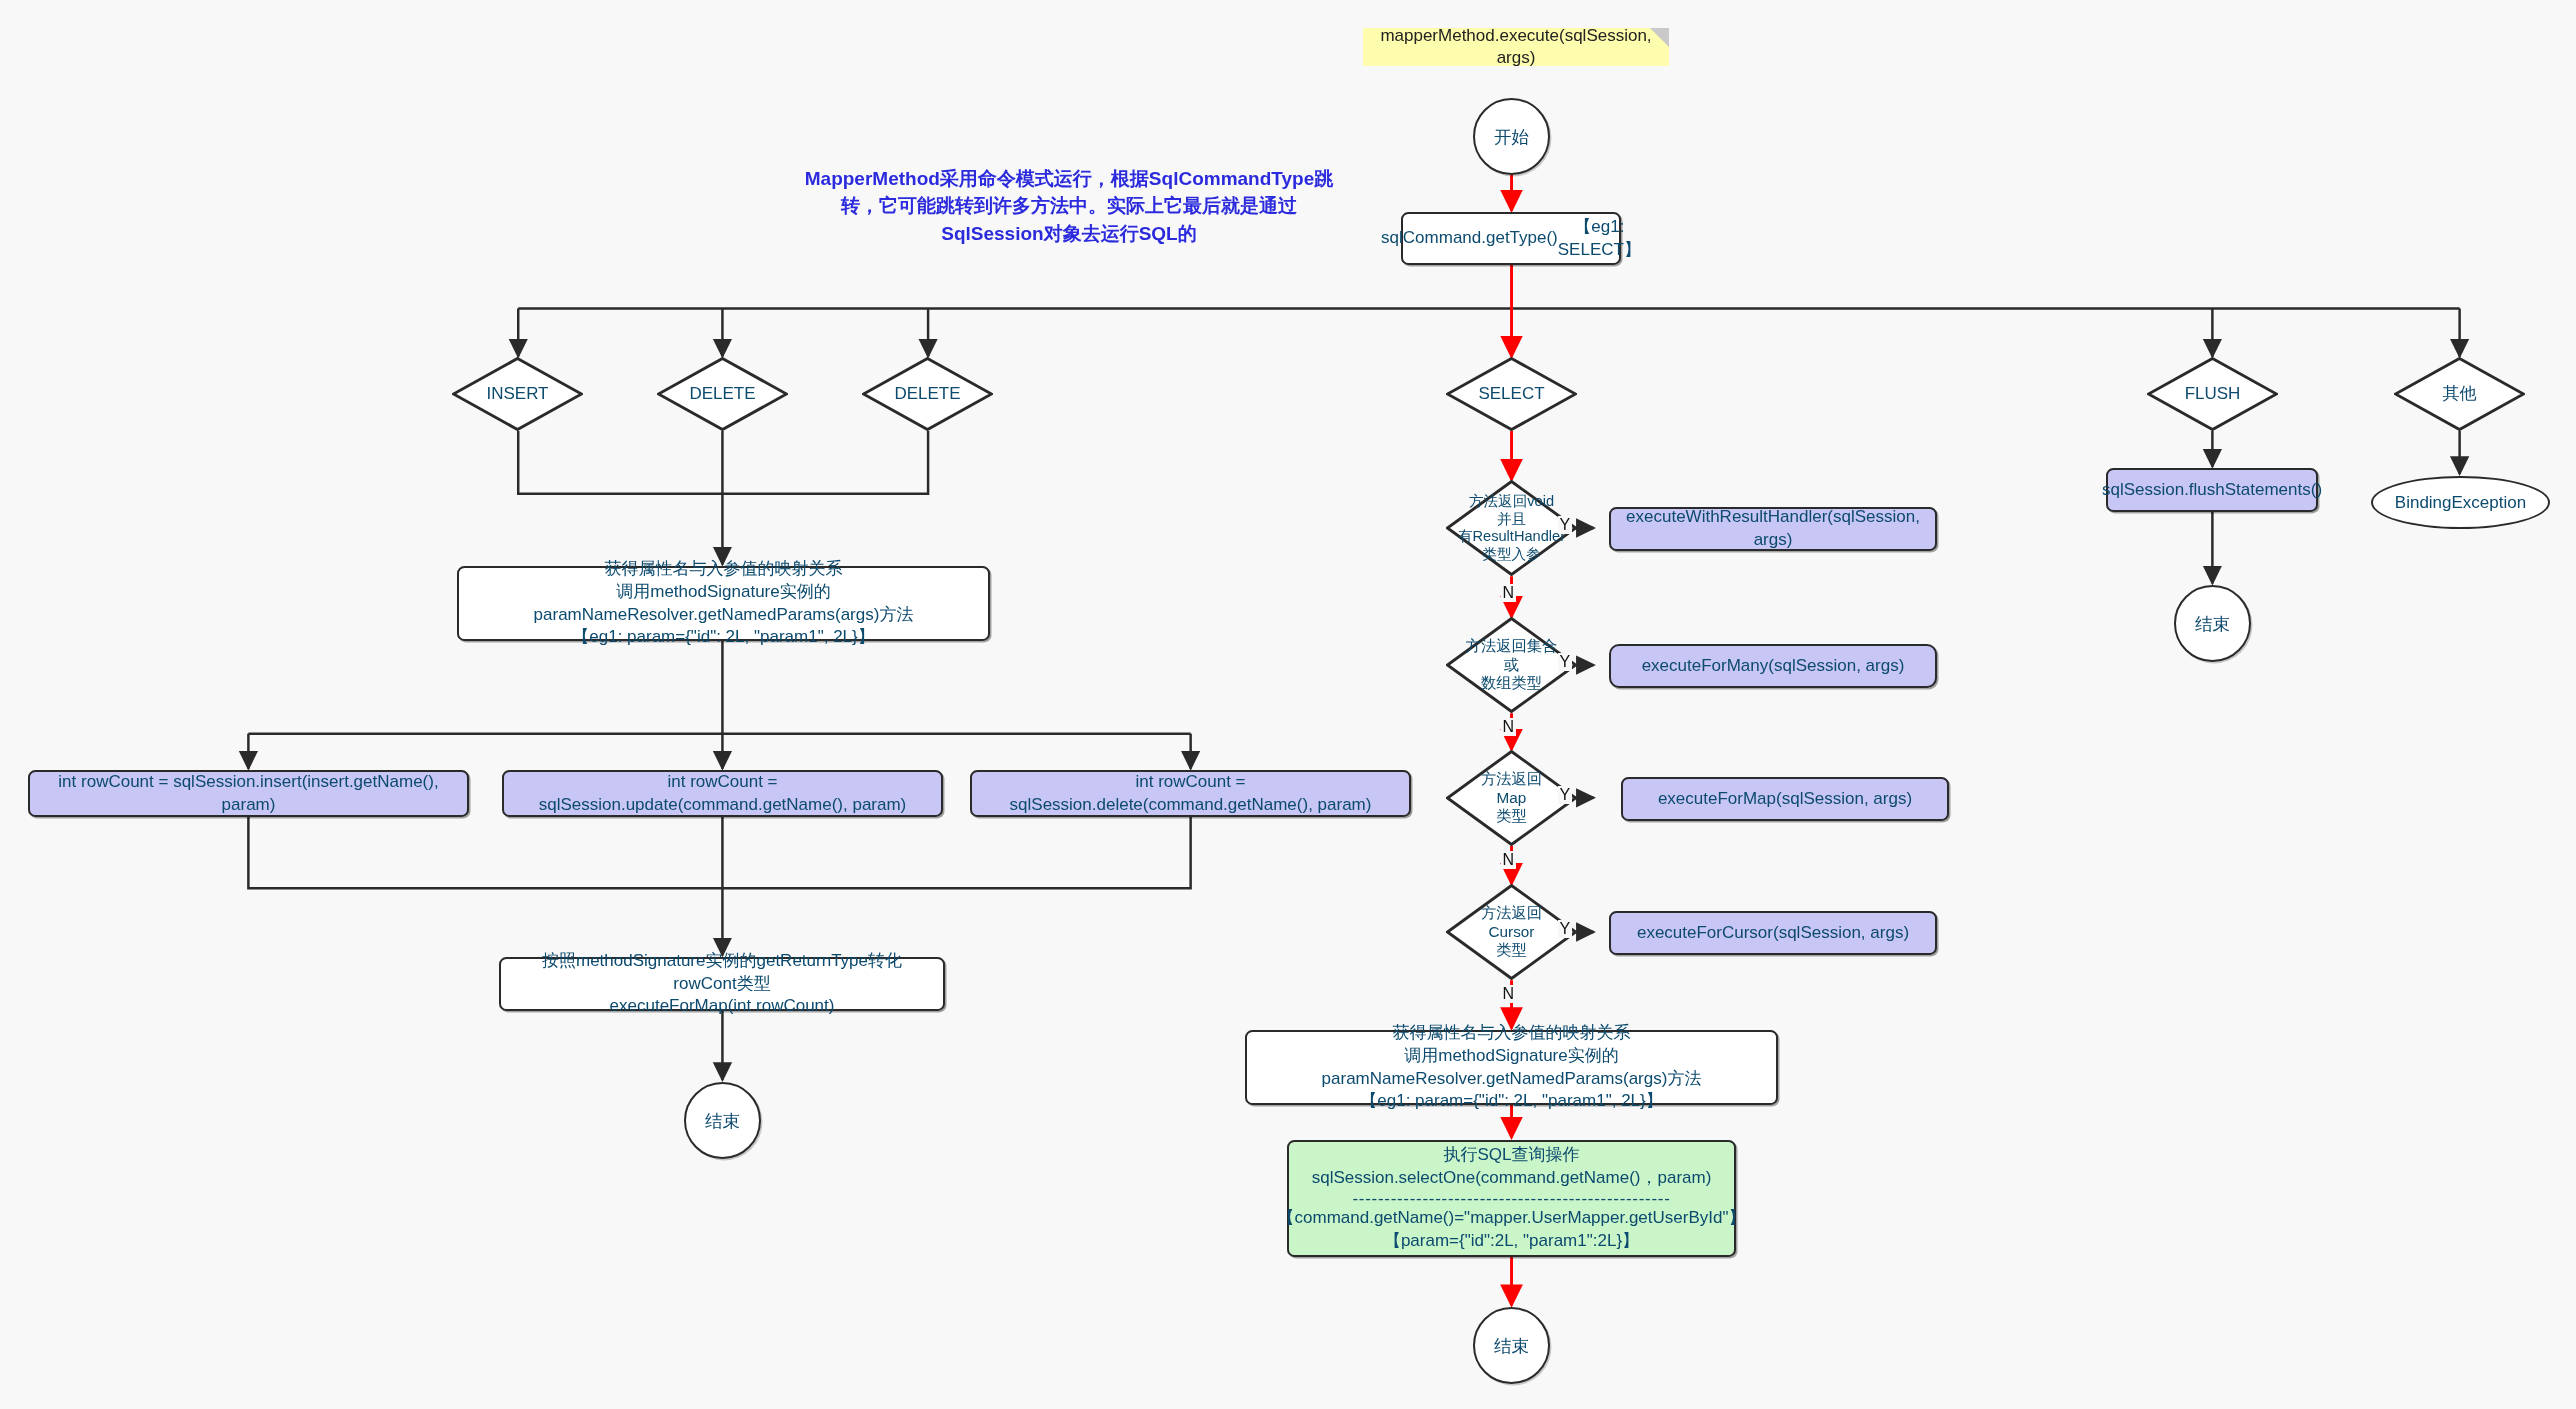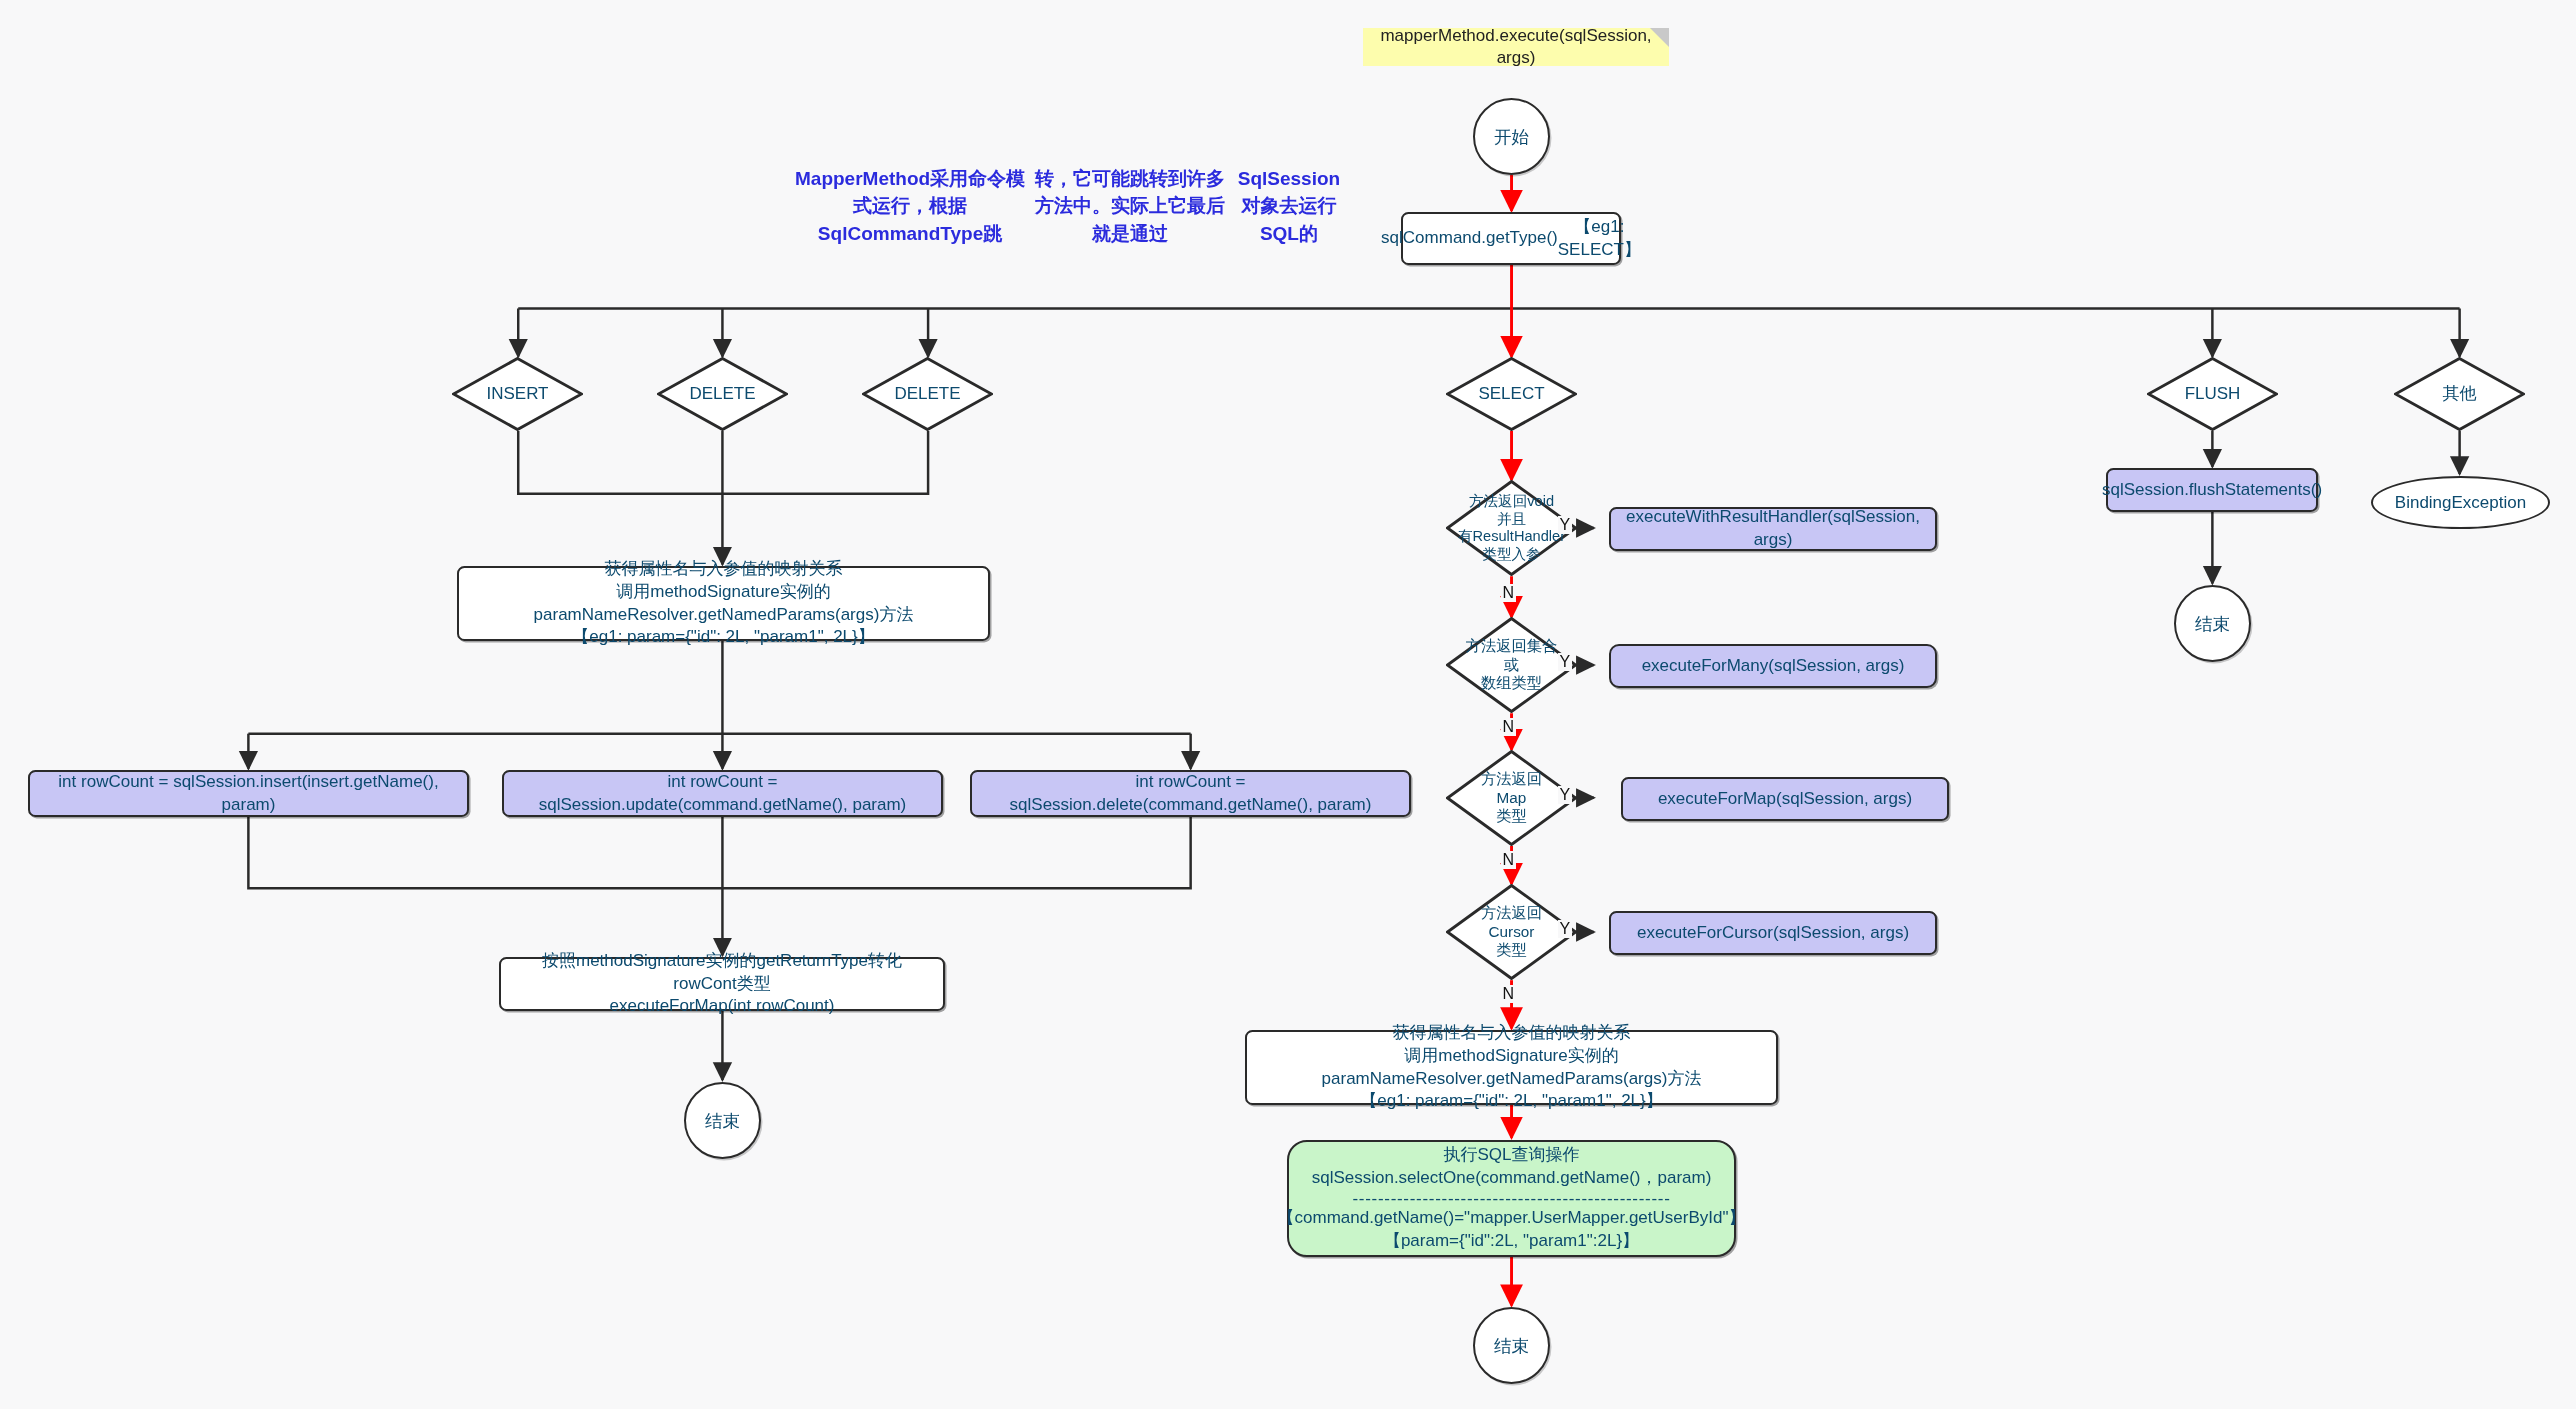--- a/index.html
+++ b/index.html
@@ -17,21 +17,21 @@
           border-left:19px solid transparent;border-top:19px solid #c9c9c9;}
 
   
   .annot{color:#2b2bdd;font-weight:bold;font-size:19px;line-height:1.45;}
 
   
   .proc{background:#ffffff;border:2.2px solid #2a2a2a;border-radius:7.3px;
         font-size:17px;line-height:1.35;padding:5.8px 10.2px;
         box-shadow:1.5px 1.5px 0 rgba(0,0,0,0.35);}
   .proc.purple{background:#c8c6f5;}
-  .proc.green{background:#c9f5c9;border-radius:20px;}
+  .proc.green{background:#c9f5c9;}
 
   
   .circ{background:#ffffff;border:2.2px solid #2a2a2a;border-radius:50%;font-size:17.5px;
         box-shadow:1.5px 1.5px 0 rgba(0,0,0,0.2);}
   
   .ell{background:#ffffff;border:2.2px solid #2a2a2a;border-radius:50%;font-size:17px;}
 
   
   .dia{background:transparent;}
   .dia .shape{position:absolute;left:0;top:0;width:100%;height:100%;}
@@ -107,21 +107,21 @@
 
       <path d="M2072,1723 L2072,1790" marker-end="url(#ahR)"></path>
     </g>
   </svg>
 
   <div class="node sticky" style="left:1363px;top:28px;width:306px;height:38px;">
     <span>mapperMethod.execute(sqlSession, args)</span>
     <span class="fold"></span>
   </div>
 
-  <div class="node annot" style="left:792px;top:166px;width:554px;height:80px;flex-direction:row;">
+  <div class="node annot" style="left:792px;top:166px;width:554px;height:80px;flex-direction:column;">
     <span>MapperMethod采用命令模式运行，根据SqlCommandType跳</span>
     <span>转，它可能跳转到许多方法中。实际上它最后就是通过</span>
     <span>SqlSession对象去运行SQL的</span>
   </div>
 
   <div class="node circ" style="left:1473px;top:98px;width:77px;height:77px;">
     <span>开始</span>
   </div>
 
   <div class="node proc" style="left:1401px;top:212px;width:220px;height:53px;flex-direction:row;">

